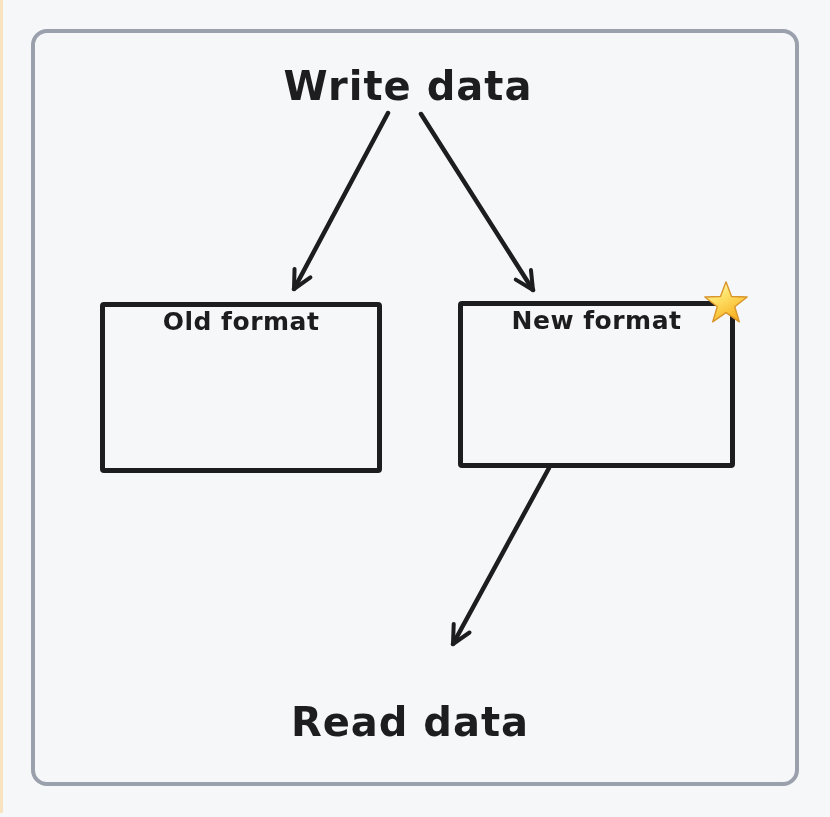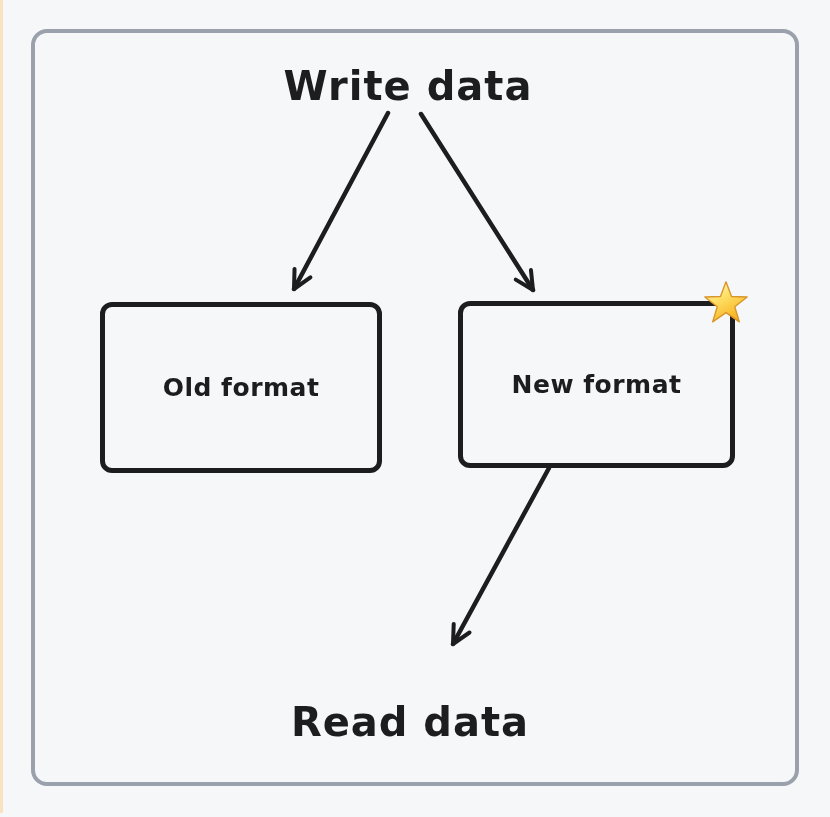--- a/index.html
+++ b/index.html
@@ -55,24 +55,23 @@
     transform: translate(-50%, -50%);
     letter-spacing: 1px;
   }
   .title-text {
     font-size: 40px;
   }
   .node {
     position: absolute;
     box-sizing: border-box;
     border: 5px solid #1d1d20;
-    border-radius: 12px;
+    border-radius: 4px;
     background: transparent;
     display: flex;
-    align-items: center;
     justify-content: center;
   }
   .node-old {
     left: 100px;
     top: 302px;
     width: 282px;
     height: 171px;
   }
   .node-new {
     left: 458px;

